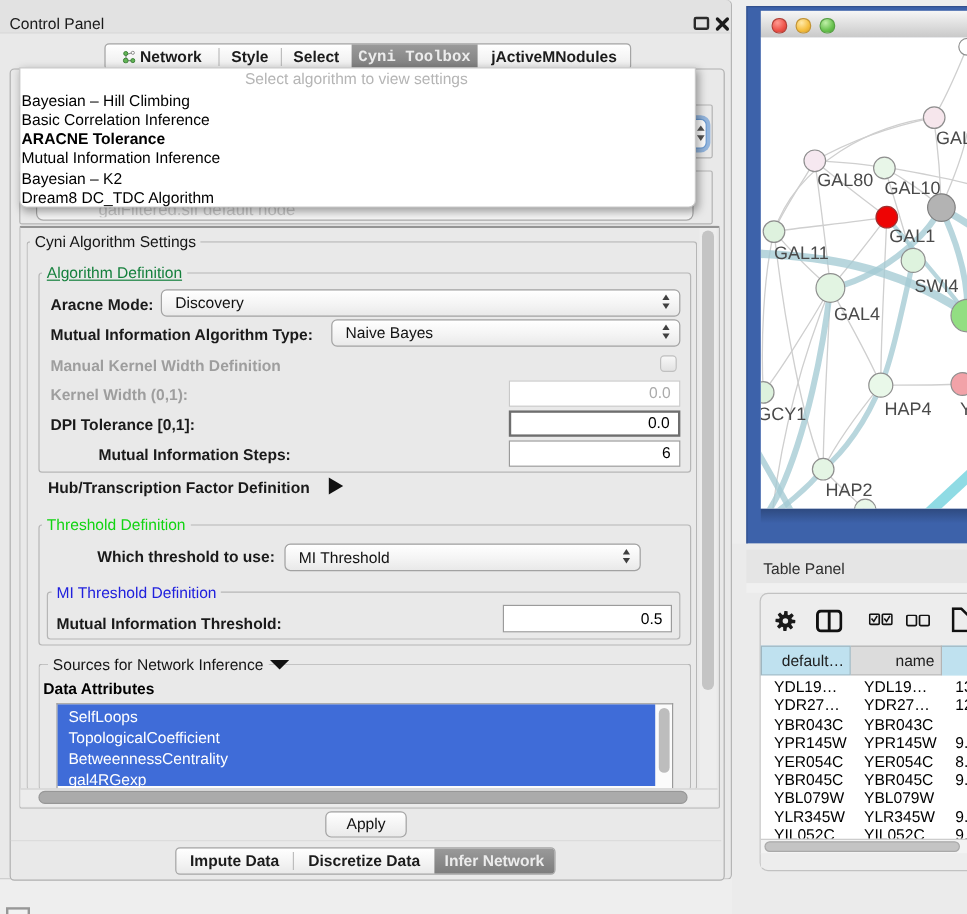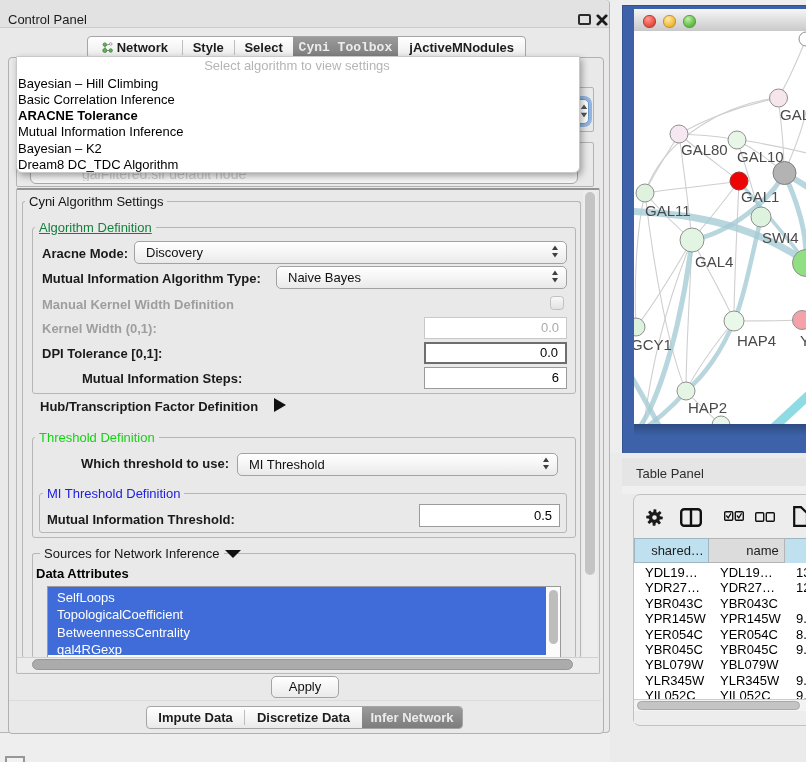--- a/index.html
+++ b/index.html
@@ -116,21 +116,21 @@
 <div class="abs lbl" style="left:42px;top:371px;padding-left:40px;">Mutual Information Steps:</div>
 <div class="abs inp" style="left:424px;top:367px;width:143px;height:22px;border:1px solid #9b9b9b;color:#000;">6</div>
 
 <div class="abs lbl" style="left:40px;top:399px;">Hub/Transcription Factor Definition</div>
 <div class="abs" style="left:274px;top:398px;width:0;height:0;border-left:12px solid #111;border-top:7px solid transparent;border-bottom:7px solid transparent;"></div>
 
 <div class="abs gbox" style="left:32px;top:437px;width:542px;height:99px;"></div>
 <div class="gcap" style="left:35px;top:430px;color:#12d412;">Threshold Definition</div>
 
 <div class="abs lbl" style="left:81px;top:456px;">Which threshold to use:</div>
-<div class="abs combo" style="left:237px;top:453px;width:295px;height:21px;padding-left:24px;">
+<div class="abs combo" style="left:237px;top:453px;width:295px;height:21px;">
     <span class="ct">MI Threshold</span>
   <svg class="arr" width="8" height="13" viewBox="0 0 8 13">
       <path d="M4 0.5 L7 5 L1 5 Z" fill="#3f3f3f"></path>
       <path d="M4 12.5 L7 8 L1 8 Z" fill="#3f3f3f"></path>
     </svg>
   </div>
 
 <div class="abs gbox" style="left:39px;top:493px;width:526px;height:38px;"></div>
 <div class="gcap" style="left:43px;top:486px;color:#2020dd;">MI Threshold Definition</div>
 <div class="abs lbl" style="left:47px;top:512px;">Mutual Information Threshold:</div>
@@ -264,21 +264,21 @@
   <path d="M2.3 4.5 L4.2 6.8 L7 2.3 M12.9 4.5 L14.8 6.8 L17.6 2.3" stroke="#111" stroke-width="1.3" fill="none"></path>
 </svg>
 <svg class="abs" style="left:755px;top:512px" width="20" height="11" viewBox="0 0 20 11">
   <rect x="0.7" y="0.7" width="8" height="8.6" rx="1" fill="none" stroke="#111" stroke-width="1.4"></rect>
   <rect x="11.3" y="0.7" width="8" height="8.6" rx="1" fill="none" stroke="#111" stroke-width="1.4"></rect>
 </svg>
 <svg class="abs" style="left:793px;top:506px" width="13" height="21" viewBox="0 0 13 21">
   <path d="M1.2 1.2 H8 L14 7 V19.8 H1.2 Z" fill="none" stroke="#111" stroke-width="2.2"></path>
 </svg>
 
-<div class="abs" style="left:634px;top:538px;width:75px;height:25px;background:#bfe1ef;border:1px solid #9fb6c0;box-sizing:border-box;text-align:center;text-indent:12px;line-height:24px;font-size:13px;color:#1d1d1d;">shared…</div>
+<div class="abs" style="left:634px;top:538px;width:75px;height:25px;background:#bfe1ef;border:1px solid #9fb6c0;box-sizing:border-box;text-align:center;text-indent:12px;line-height:24px;font-size:13px;color:#1d1d1d;">default…</div>
 <div class="abs" style="left:709px;top:538px;width:76px;height:25px;background:#dcdcdc;border:1px solid #b4b4b4;border-left:none;box-sizing:border-box;text-align:center;line-height:24px;font-size:13px;color:#1d1d1d;padding-left:32px;">name</div>
 <div class="abs" style="left:785px;top:538px;width:21px;height:25px;background:#bfe1ef;border-top:1px solid #9fb6c0;border-bottom:1px solid #9fb6c0;"></div>
 
 <div class="abs" style="left:634px;top:563px;width:172px;height:136px;background:#fff;overflow:hidden;font-size:13px;color:#000;">
   <div style="position:absolute;left:11px;top:2px;line-height:15.4px;">YDL19…<br>YDR27…<br>YBR043C<br>YPR145W<br>YER054C<br>YBR045C<br>YBL079W<br>YLR345W<br>YIL052C</div>
   <div style="position:absolute;left:86px;top:2px;line-height:15.4px;">YDL19…<br>YDR27…<br>YBR043C<br>YPR145W<br>YER054C<br>YBR045C<br>YBL079W<br>YLR345W<br>YIL052C</div>
   <div style="position:absolute;left:162px;top:2px;line-height:15.4px;">13<br>12<br><br>9.<br>8.<br>9.<br><br>9.<br>9.</div>
 </div>
 
 <div class="abs" style="left:634px;top:699px;width:172px;height:12px;background:#f3f3f3;border-top:1px solid #cdcdcd;"></div>

